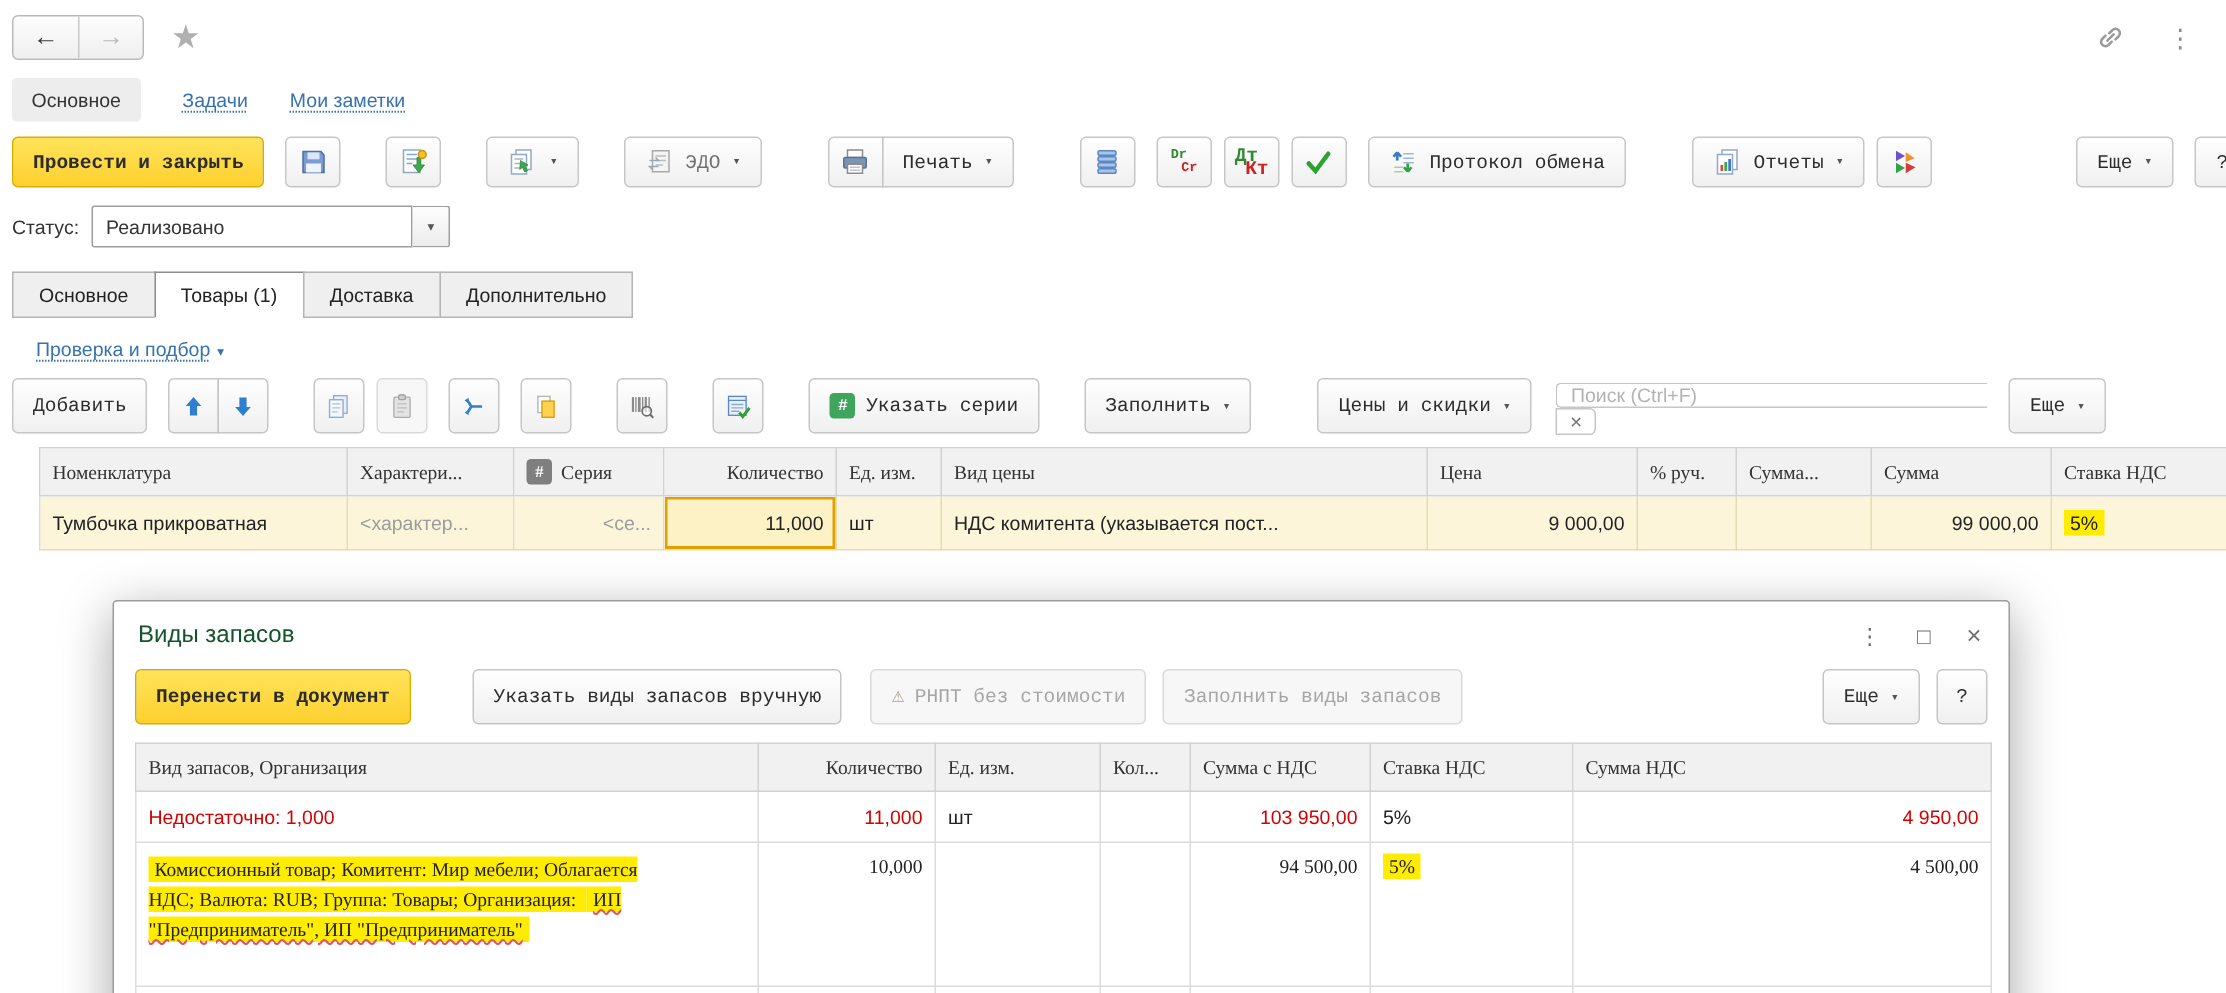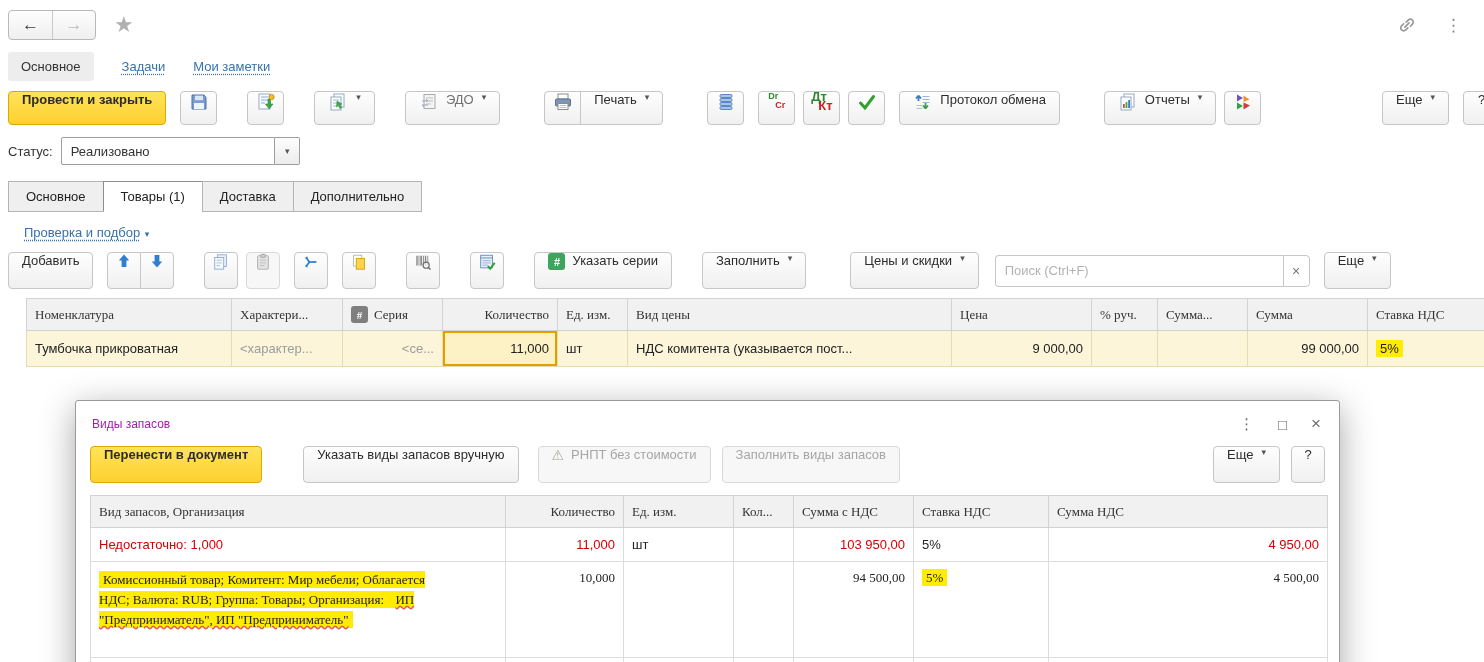--- a/index.html
+++ b/index.html
@@ -3,24 +3,24 @@
 <meta charset="utf-8">
 <style>
   * { box-sizing: border-box; margin: 0; padding: 0; }
   html,body { width:1484px; height:662px; }
   body {
     overflow:hidden; position:relative; background:#fff; color:#222;
     font-family:"Liberation Sans", sans-serif; font-size:13px;
   }
   
   .btn {
-    height:34px; display:inline-flex; gap:7px;
+    height:34px; display:inline-flex; align-items:center; gap:7px;
     padding:0 13px; background:linear-gradient(#fefefe,#f0f0f0);
     border:1px solid #c6c6c6; border-radius:4px; font-size:13px;
-    color:#2c2c2c; cursor:pointer; white-space:nowrap;
+    color:#2c2c2c; cursor:pointer; white-space:nowrap;font-family:Liberation Mono, monospace;
   }
   .btn.icononly { width:37px; padding:0; justify-content:center; }
   .btn.sm { height:37px; }
   .btn.sm.icononly { width:34px; }
   .btn-yellow { background:linear-gradient(#ffe35a,#fdd02f); border-color:#d9ad00; font-weight:bold; }
   .btn.disabled { color:#a6a6a6; background:#f7f7f7; border-color:#d9d9d9; cursor:default; }
   .caret { font-size:9px; color:#555; margin-left:1px; }
   .btn-group { display:inline-flex; }
   .btn-group .btn { border-radius:0; margin-left:-1px; }
   .btn-group .btn:first-child { border-radius:4px 0 0 4px; margin-left:0; }
@@ -57,21 +57,21 @@
   
   .doc-tabs { display:flex; padding-left:8px; margin-top:6px; }
   .dtab { padding:7px 17px; background:#efefef; border:1px solid #b5b5b5; margin-left:-1px; color:#222; cursor:pointer; }
   .dtab:first-child { margin-left:0; }
   .dtab.active { background:#fff; border-color:#8d8d8d; border-bottom-color:#fff; }
 
   .check-row { padding:13px 0 4px 24px; }
 
   
   .tbl-toolbar { display:flex; align-items:center; padding:8px 0 9px 8px; }
-  .search { display:flex; height:32px; margin-left:16px; }
+  .search { display:flex; height:32px; margin-left:16px;flex-direction:column; }
   .search input { width:288px; border:1px solid #c6c6c6; border-right:none; padding:0 9px; font:inherit; color:#333; border-radius:4px 0 0 4px; outline:none; }
   .search input::placeholder { color:#b3b3b3; }
   .search .clear { width:27px; border:1px solid #c6c6c6; background:#fff; border-radius:0 4px 4px 0; color:#777; font-size:14px; cursor:pointer; }
 
   .hash-badge { width:17px; height:17px; border-radius:3px; display:inline-flex; align-items:center; justify-content:center; font-size:11px; font-weight:bold; color:#fff; flex:none; }
   .hash-grey { background:#7f7f7f; }
   .hash-green { background:#3fa45c; }
 
   
   table { border-collapse:collapse; table-layout:fixed; }
@@ -86,21 +86,21 @@
   .hl { background:#ffec00; padding:1px 4px; }
   .t-red { color:#d40000; }
 
   
   .modal {
     position:absolute; left:75px; top:400px; width:1265px; height:312px;
     background:#fff; border:1px solid #9b9b9b; border-radius:3px 3px 0 0;
     box-shadow:0 8px 34px rgba(0,0,0,.35);
   }
   .modal-head { display:flex; align-items:center; padding:13px 18px 2px 16px; }
-  .modal-title { font-size:12px; color:#a21caf; }
+  .modal-title { font-size:16px; color:#14532d; }
   .win-controls { margin-left:auto; display:flex; gap:24px; align-items:center; color:#6e6e6e; font-size:15px; }
   .win-controls span { cursor:pointer; }
   .modal-toolbar { display:flex; align-items:center; padding:10px 14px 9px; gap:11px; }
   .modal-table { margin:3px 14px 0; width:1237px; }
   .modal-table td { border:1px solid #dcdcdc; }
   .modal-table .r1 td { height:34px; }
   .modal-table .r2 td { height:96px; vertical-align:top; padding-top:8px; white-space:normal;font-family:Liberation Serif, serif; }
   .modal-table .r3 td { height:42px; }
   .name-wrap { padding-right:55px; line-height:20px; }
   .squiggle { text-decoration-line:underline; text-decoration-style:wavy; text-decoration-color:#e05555; }

